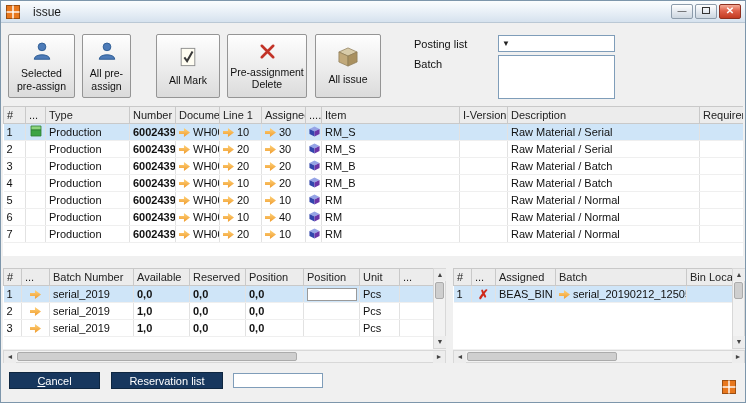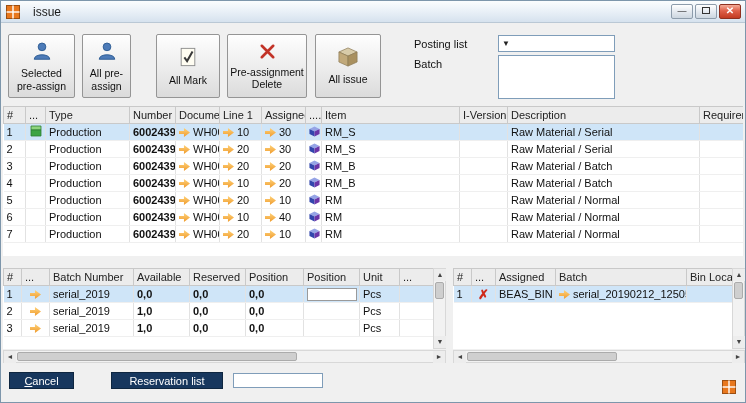--- a/index.html
+++ b/index.html
@@ -409,21 +409,21 @@
     <div class="sarrow" style="top:0;left:0">▲</div>
     <div class="sthumb" style="left:1px;top:13px;width:9px;height:17px"></div>
     <div class="sarrow" style="bottom:0;left:0">▼</div>
   </div>
   <div class="hscroll" style="left:452px;top:349px;width:292px;height:13px">
     <div class="sarrow" style="left:0;top:0">◄</div>
     <div class="sthumb" style="left:13px;top:1px;width:150px;height:9px"></div>
     <div class="sarrow" style="right:0;top:0">►</div>
   </div>
 
-  <div class="navy-btn cfl" style="left:8px;top:371px;width:65px">Cancel</div>
+  <div class="navy-btn cfl" style="left:8px;top:371px;width:91px">Cancel</div>
   <div class="navy-btn" style="left:110px;top:371px;width:112px">Reservation list</div>
   <input class="footer-input" value="" style="">
   <div class="grip">
     <svg width="14" height="14" viewBox="0 0 14 14">
         <rect x="0.5" y="0.5" width="13" height="13" fill="#e8781e" stroke="#9c4f12"></rect>
         <line x1="0.5" y1="7" x2="13.5" y2="7" stroke="#fff" stroke-width="1.4"></line>
         <line x1="7" y1="0.5" x2="7" y2="13.5" stroke="#fff" stroke-width="1.4"></line>
       </svg>
   </div>
 

